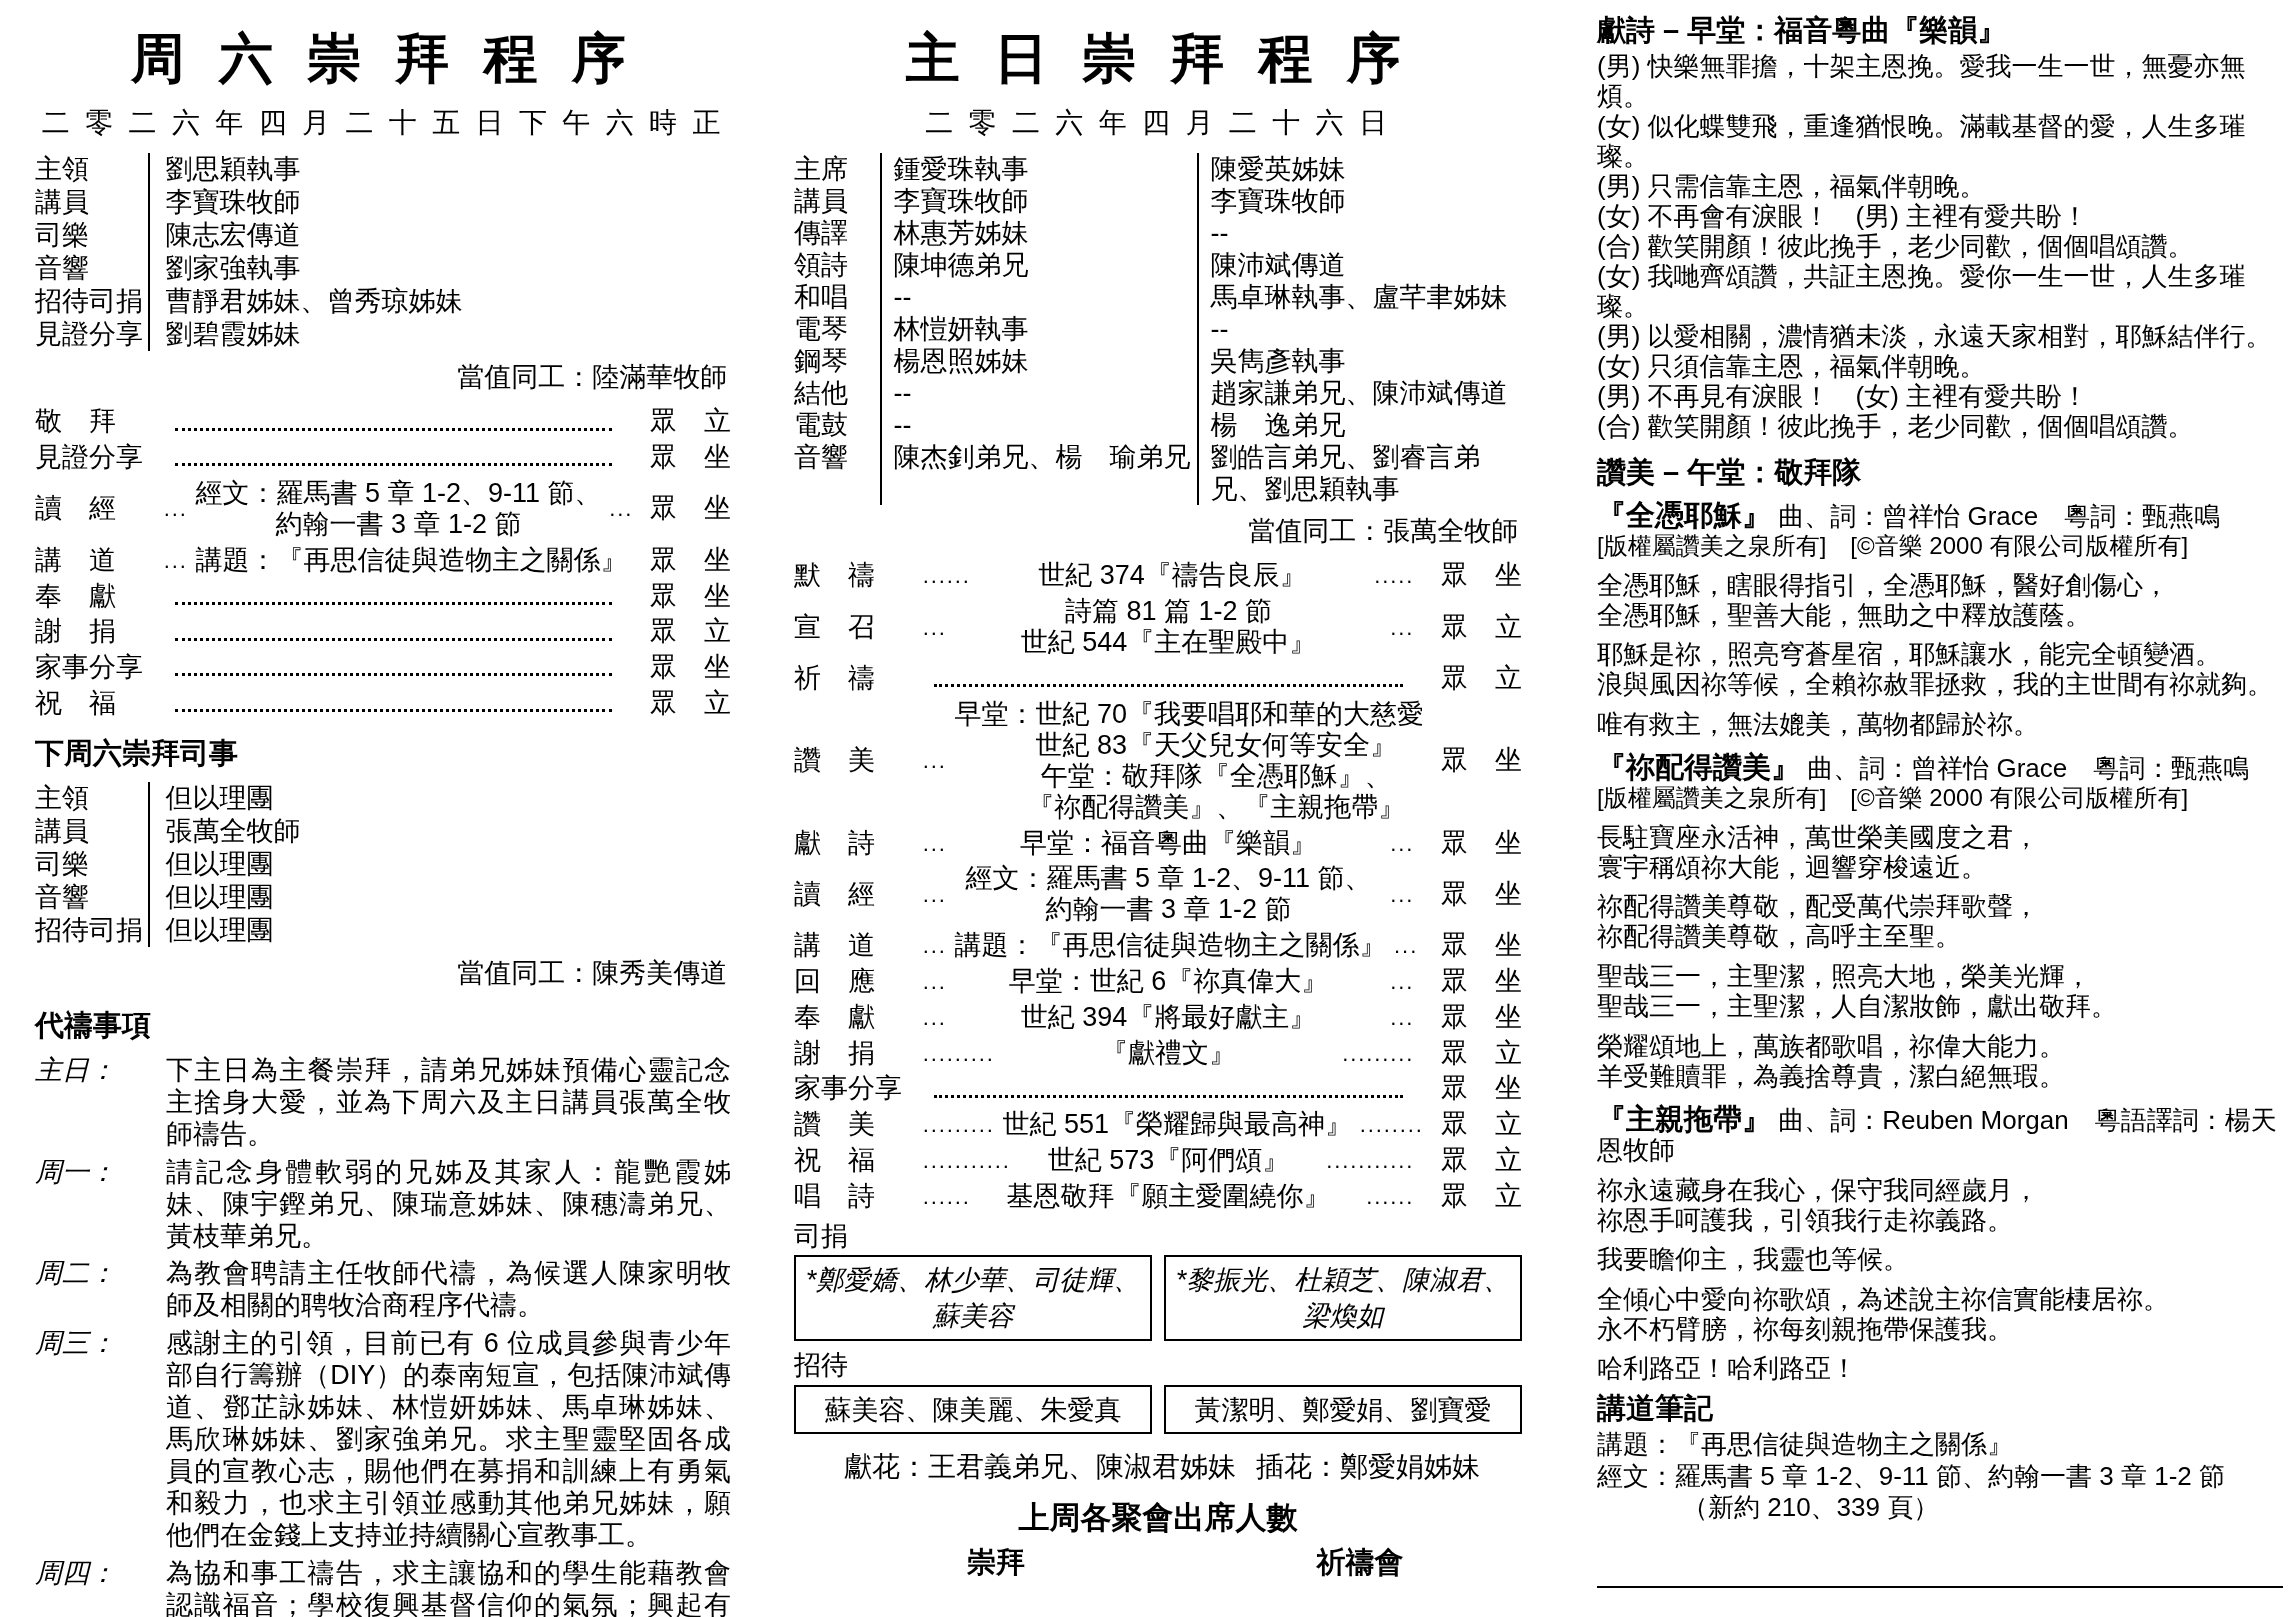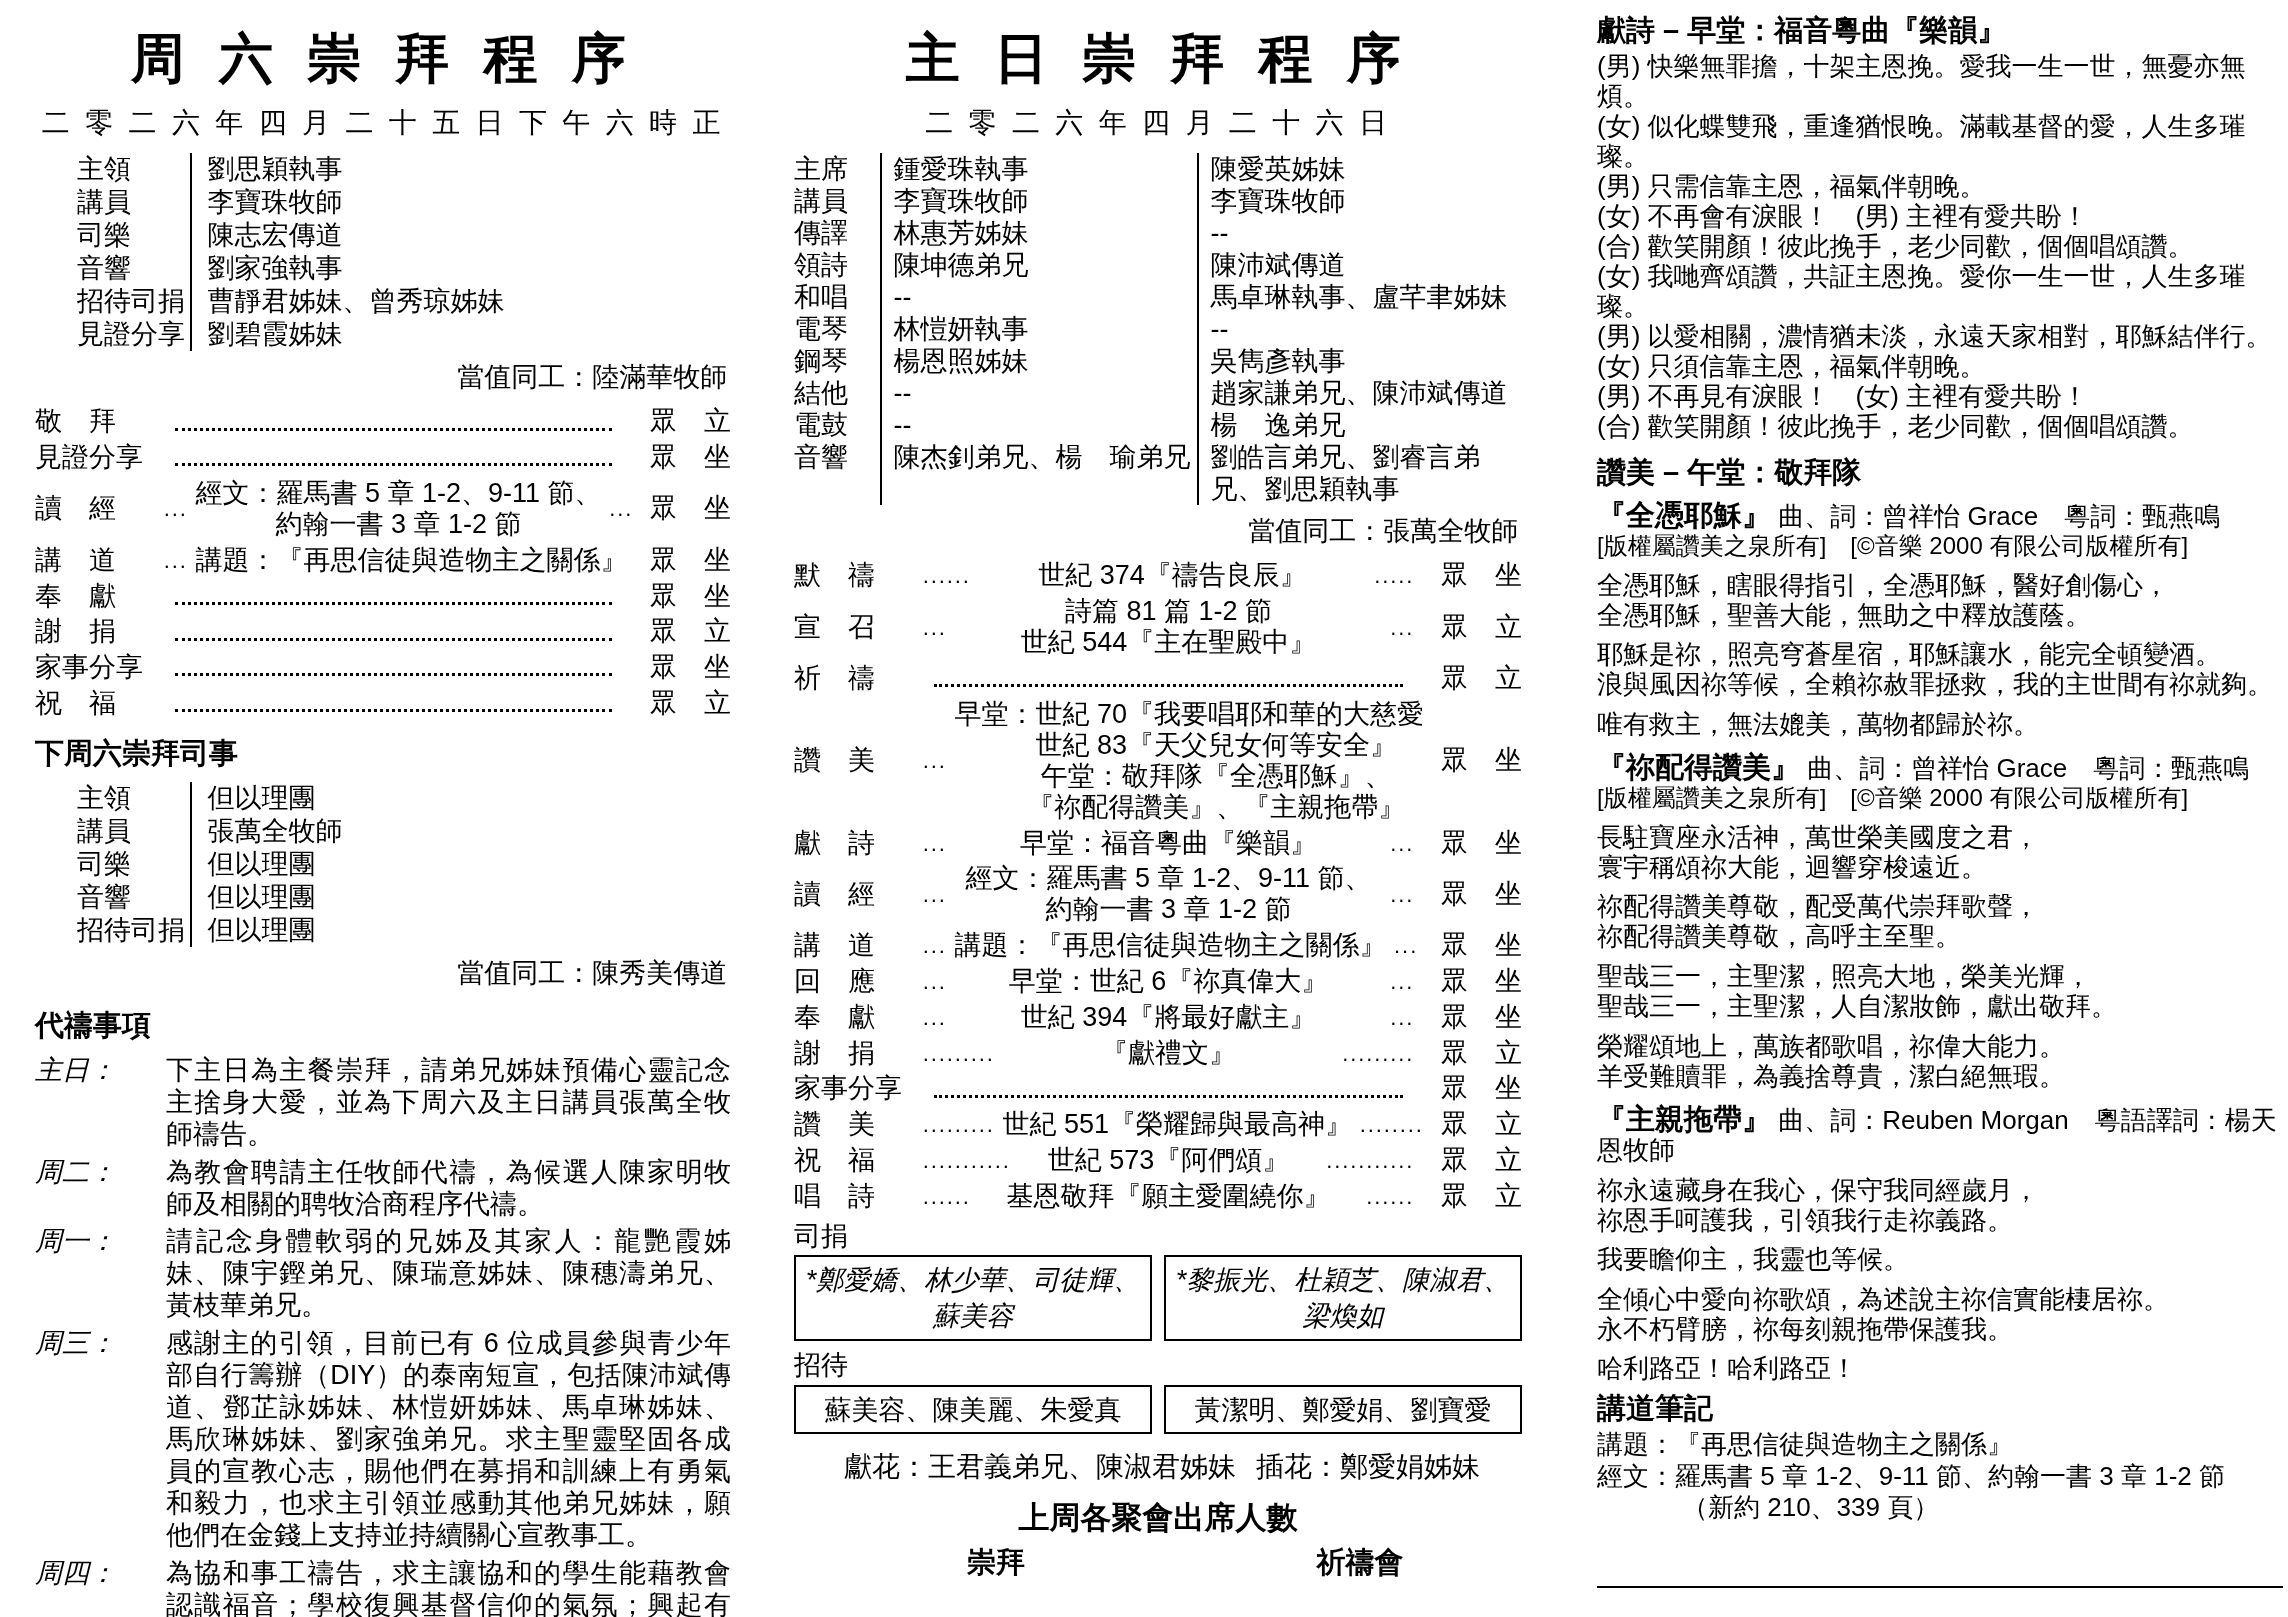--- a/index.html
+++ b/index.html
@@ -9,21 +9,21 @@
     position:relative;overflow:hidden;
   }
   .col{position:absolute;top:23px;}
   .col-left{left:35px;width:696px;}
   .col-mid{left:794px;width:728px;}
   .col-right{left:1597px;width:686px;top:15.4px;font-size:26px;line-height:30px;}
 
   h1.title{font-size:54px;font-weight:700;text-align:center;letter-spacing:9.6px;margin:0;white-space:pre;}
   .date{text-align:center;font-size:28px;letter-spacing:3.8px;margin:7.7px 0 11.5px;white-space:pre;}
 
-  .roster{display:grid;grid-template-columns:113px 1fr;font-size:27px;line-height:33px;margin-left:42px;}
+  .roster{display:grid;grid-template-columns:113px 1fr;font-size:27px;line-height:33px;}
   .r-label{white-space:pre;}
   .r-value{border-left:2.9px solid #000;padding-left:15.4px;}
 
   .duty{text-align:right;font-size:27px;margin:7.7px 3.8px 11.5px 0;}
 
   .prow{display:flex;align-items:center;margin:4.8px 0;font-size:27px;line-height:31px;}
   .p-label{width:121px;white-space:pre;}
   .p-mid{flex:1;display:flex;align-items:center;min-height:31px;padding:0 7.7px;gap:7.7px;overflow:hidden;}
   .p-dots{letter-spacing:1.9px;font-size:22px;white-space:nowrap;}
   .p-text{flex:1;display:flex;justify-content:center;text-align:center;white-space:pre;}
@@ -207,27 +207,27 @@
 
   <div class="sec-h">代禱事項</div>
   <div class="prayers">
 
       <div class="prayer-item">
         <div class="prayer-label">主日：</div>
         <div class="prayer-text">下主日為主餐崇拜，請弟兄姊妹預備心靈記念主捨身大愛，並為下周六及主日講員張萬全牧師禱告。</div>
       </div>
 
       <div class="prayer-item">
+        <div class="prayer-label">周一：</div>
+        <div class="prayer-text">請記念身體軟弱的兄姊及其家人：龍艷霞姊妹、陳宇鏗弟兄、陳瑞意姊妹、陳穗濤弟兄、黃枝華弟兄。</div>
+      </div>
+
+      <div class="prayer-item">
         <div class="prayer-label">周二：</div>
         <div class="prayer-text">為教會聘請主任牧師代禱，為候選人陳家明牧師及相關的聘牧洽商程序代禱。</div>
-      </div>
-
-      <div class="prayer-item">
-        <div class="prayer-label">周一：</div>
-        <div class="prayer-text">請記念身體軟弱的兄姊及其家人：龍艷霞姊妹、陳宇鏗弟兄、陳瑞意姊妹、陳穗濤弟兄、黃枝華弟兄。</div>
       </div>
 
       <div class="prayer-item">
         <div class="prayer-label">周三：</div>
         <div class="prayer-text">感謝主的引領，目前已有 6 位成員參與青少年部自行籌辦（DIY）的泰南短宣，包括陳沛斌傳道、鄧芷詠姊妹、林愷妍姊妹、馬卓琳姊妹、馬欣琳姊妹、劉家強弟兄。求主聖靈堅固各成員的宣教心志，賜他們在募捐和訓練上有勇氣和毅力，也求主引領並感動其他弟兄姊妹，願他們在金錢上支持並持續關心宣教事工。</div>
       </div>
 
       <div class="prayer-item">
         <div class="prayer-label">周四：</div>
         <div class="prayer-text">為協和事工禱告，求主讓協和的學生能藉教會認識福音；學校復興基督信仰的氣氛；興起有心服侍的肢體，與青年人同走一里路。</div>

